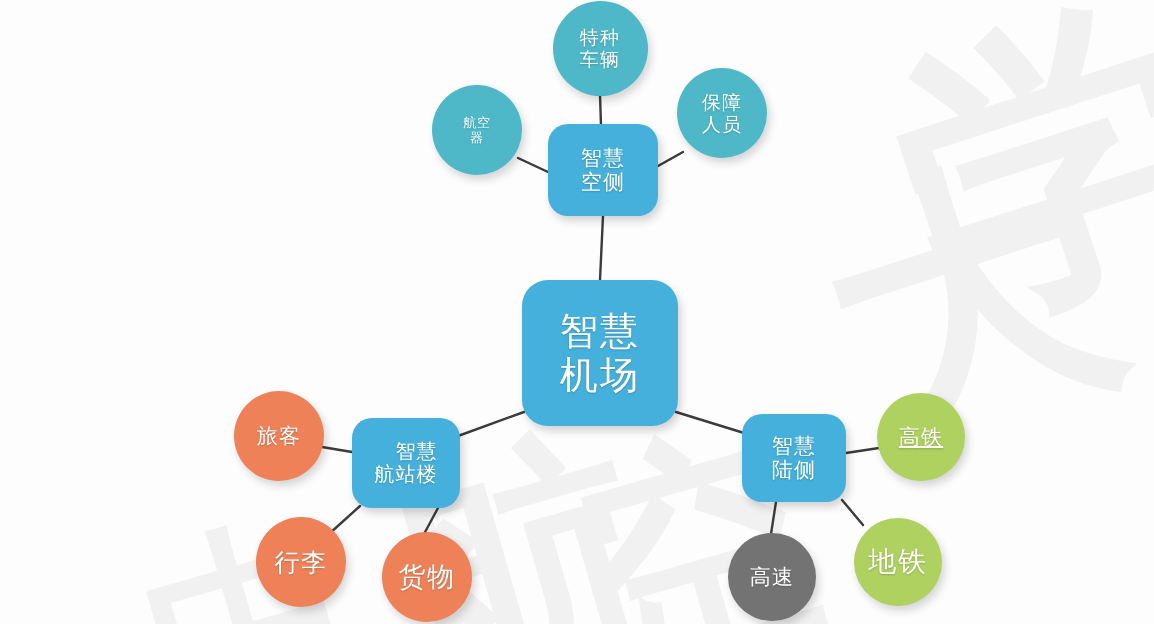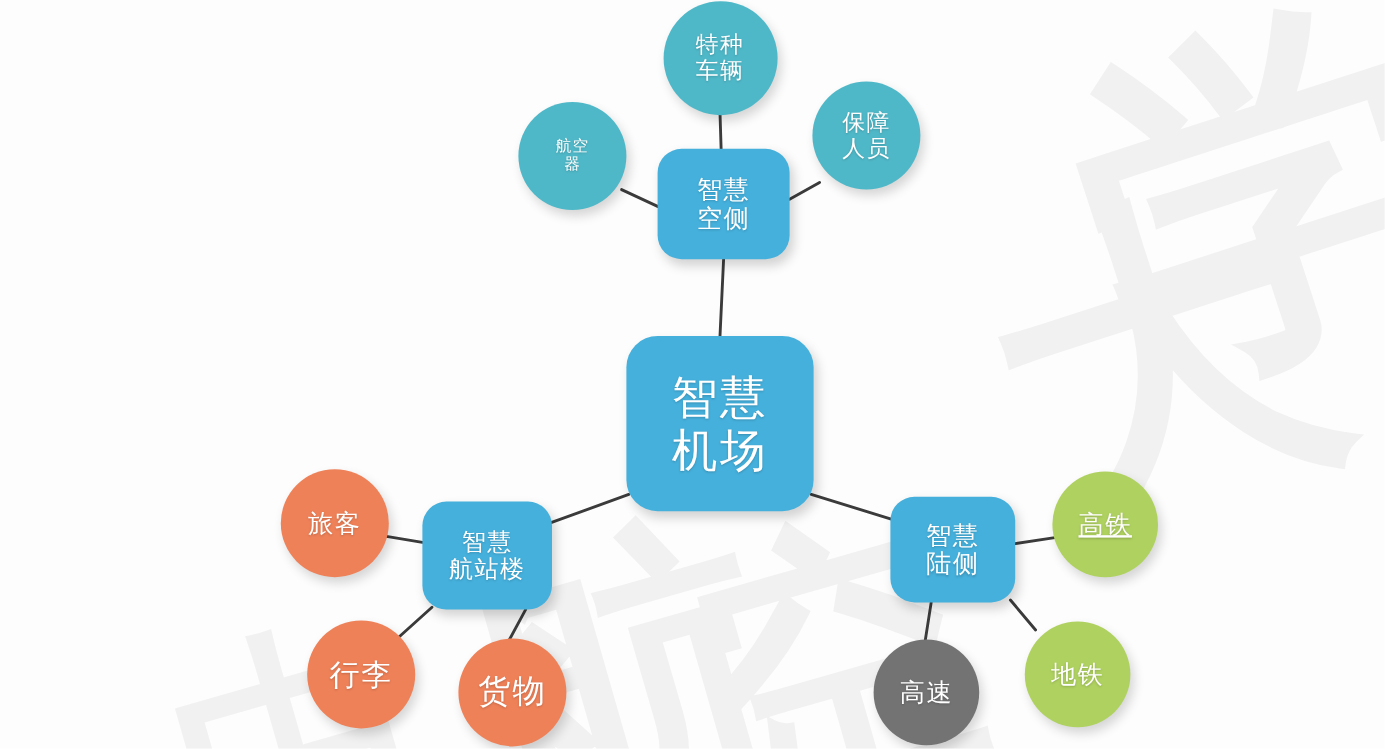--- a/index.html
+++ b/index.html
@@ -57,20 +57,21 @@
     display: block;
     line-height: 1.16;
     letter-spacing: 0.06em;
     white-space: pre-line;
   }
 
   
   .box {
     border-radius: 20px;
     box-shadow: 3px 5px 9px rgba(0,0,0,0.17);
+    text-align: right;
   }
   .box.center {
     border-radius: 26px;
   }
 
   
   .circle {
     border-radius: 50%;
     box-shadow: 3px 5px 9px rgba(0,0,0,0.16);
   }
@@ -143,17 +144,17 @@
         <span class="label" style="font-size: 21px;">智慧
 陆侧</span>
       </div>
       <div class="node circle" style="left: 877px; top: 393px; width: 88px; height: 88px; background: rgb(175, 209, 96); text-decoration: underline;">
         <span class="label" style="font-size: 21px;">高铁</span>
       </div>
       <div class="node circle" style="left: 728px; top: 533px; width: 88px; height: 88px; background: #737373;">
         <span class="label" style="font-size: 21px;">高速</span>
       </div>
       <div class="node circle" style="left: 854px; top: 518px; width: 88px; height: 88px; background: rgb(175, 209, 96);">
-        <span class="label" style="font-size: 21px;">地铁</span>
+        <span class="label" style="font-size: 28px;">地铁</span>
       </div>
     </div>
 
 </div>
 
 </body></html>

